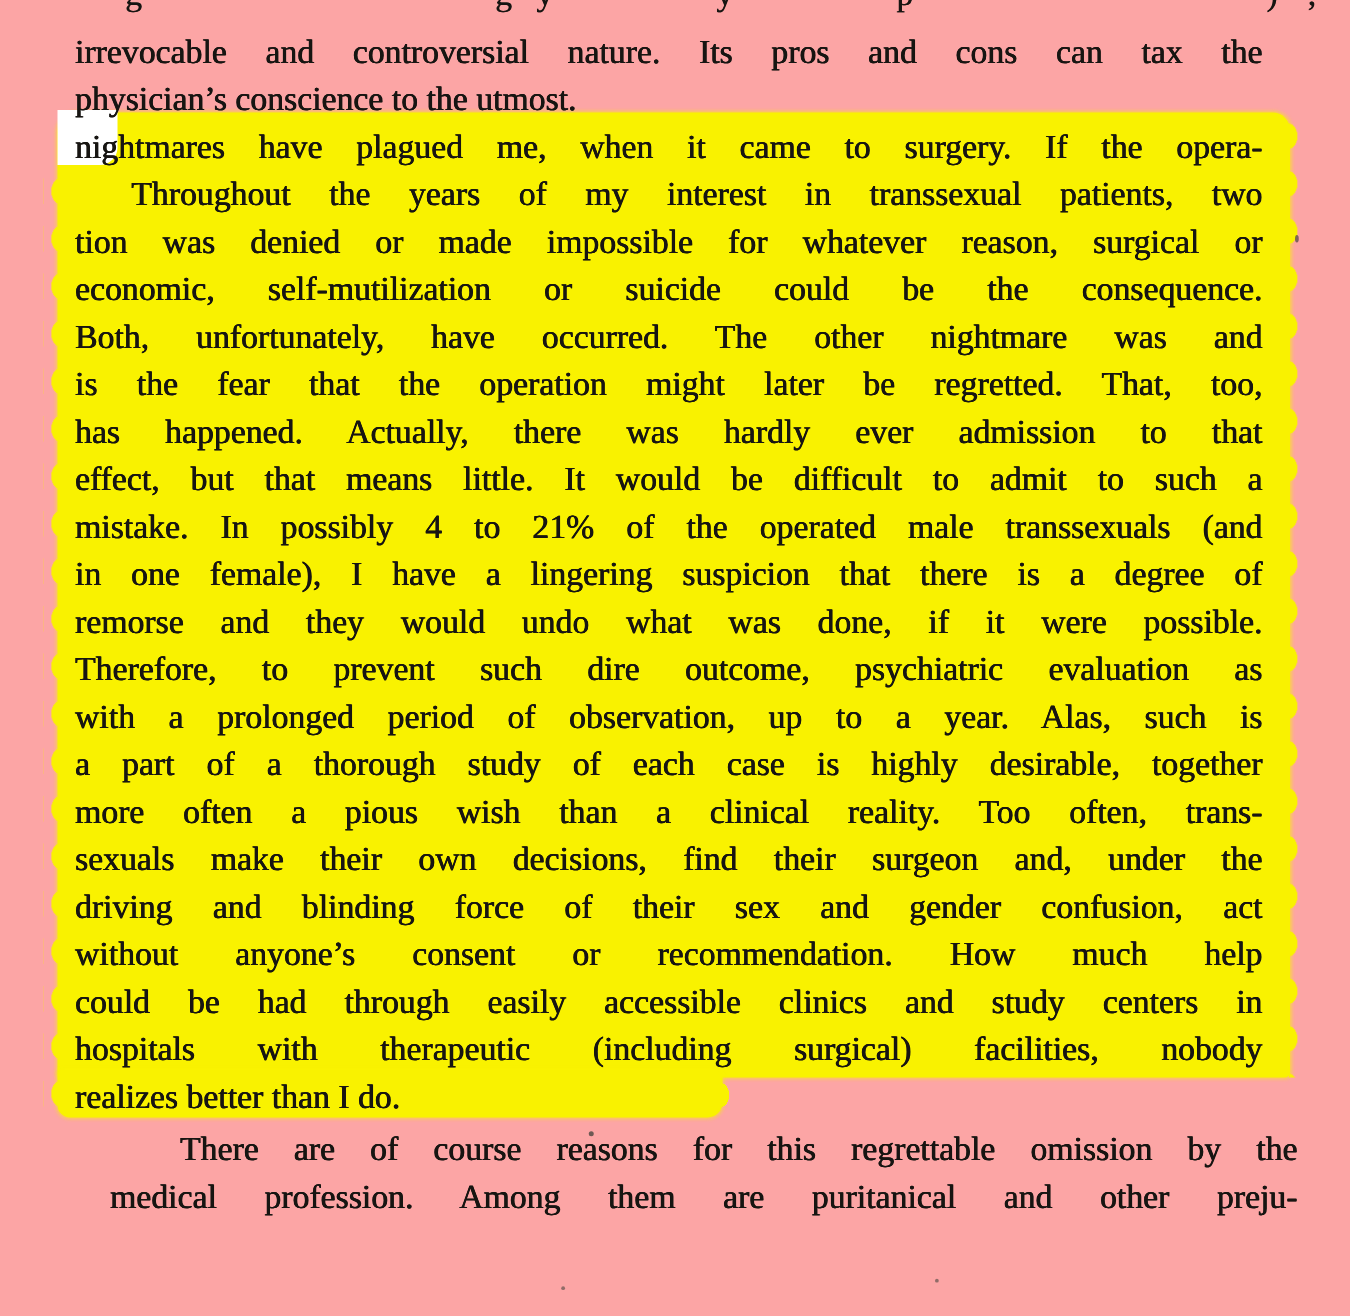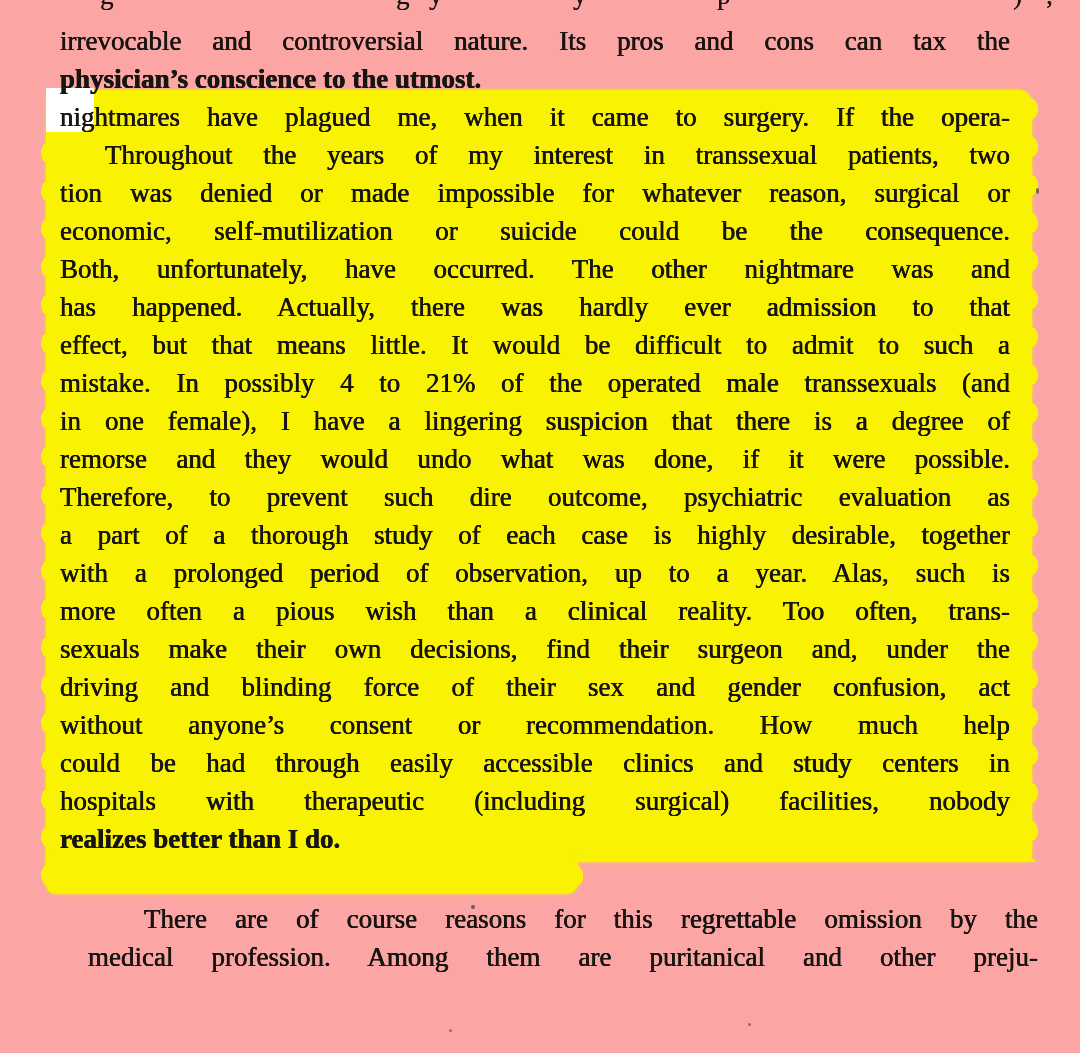--- a/index.html
+++ b/index.html
@@ -19,21 +19,21 @@
     width:950px;
     height:38px;
     line-height:38px;
     font-size:27px;
     text-align:justify;
     text-align-last:justify;
     white-space:nowrap;
     text-shadow:0.35px 0 0 currentColor, -0.2px 0 0 currentColor;
     z-index:3;
   }
-  .line--left{text-align-last:left;font-weight:bold;}
+  .line--left{text-align-last:left;}
   .line--indent1{text-indent:45px;}
   .line--indent2{text-indent:56px;}
   .textblock{position:absolute;left:60px;width:950px;z-index:3;}
   #intro{top:22px;}
   #hl-text{top:98px;}
   #closing{top:900px;margin-left:28px;}
   
   #top-partial{
     position:absolute;top:0;left:0;width:1080px;height:15px;
     overflow:hidden;z-index:3;
@@ -108,28 +108,29 @@
     <div class="line">irrevocable and controversial nature. Its pros and cons can tax the</div>
     <div class="line line--left">physician’s conscience to the utmost.</div>
   </div>
 
   <div class="textblock" id="hl-text">
     <div class="line">nightmares have plagued me, when it came to surgery. If the opera-</div>
     <div class="line line--indent1">Throughout the years of my interest in transsexual patients, two</div>
     <div class="line">tion was denied or made impossible for whatever reason, surgical or</div>
     <div class="line">economic, self-mutilization or suicide could be the consequence.</div>
     <div class="line">Both, unfortunately, have occurred. The other nightmare was and</div>
+    <div class="line">is the fear that the operation might later be regretted. That, too,</div>
     <div class="line">has happened. Actually, there was hardly ever admission to that</div>
     <div class="line">effect, but that means little. It would be difficult to admit to such a</div>
     <div class="line">mistake. In possibly 4 to 21% of the operated male transsexuals (and</div>
     <div class="line">in one female), I have a lingering suspicion that there is a degree of</div>
     <div class="line">remorse and they would undo what was done, if it were possible.</div>
     <div class="line">Therefore, to prevent such dire outcome, psychiatric evaluation as</div>
+    <div class="line">with a prolonged period of observation, up to a year. Alas, such is</div>
     <div class="line">a part of a thorough study of each case is highly desirable, together</div>
-    <div class="line">with a prolonged period of observation, up to a year. Alas, such is</div>
     <div class="line">more often a pious wish than a clinical reality. Too often, trans-</div>
     <div class="line">sexuals make their own decisions, find their surgeon and, under the</div>
     <div class="line">driving and blinding force of their sex and gender confusion, act</div>
     <div class="line">without anyone’s consent or recommendation. How much help</div>
     <div class="line">could be had through easily accessible clinics and study centers in</div>
     <div class="line">hospitals with therapeutic (including surgical) facilities, nobody</div>
     <div class="line line--left">realizes better than I do.</div>
   </div>
 
   <div class="textblock" id="closing">

